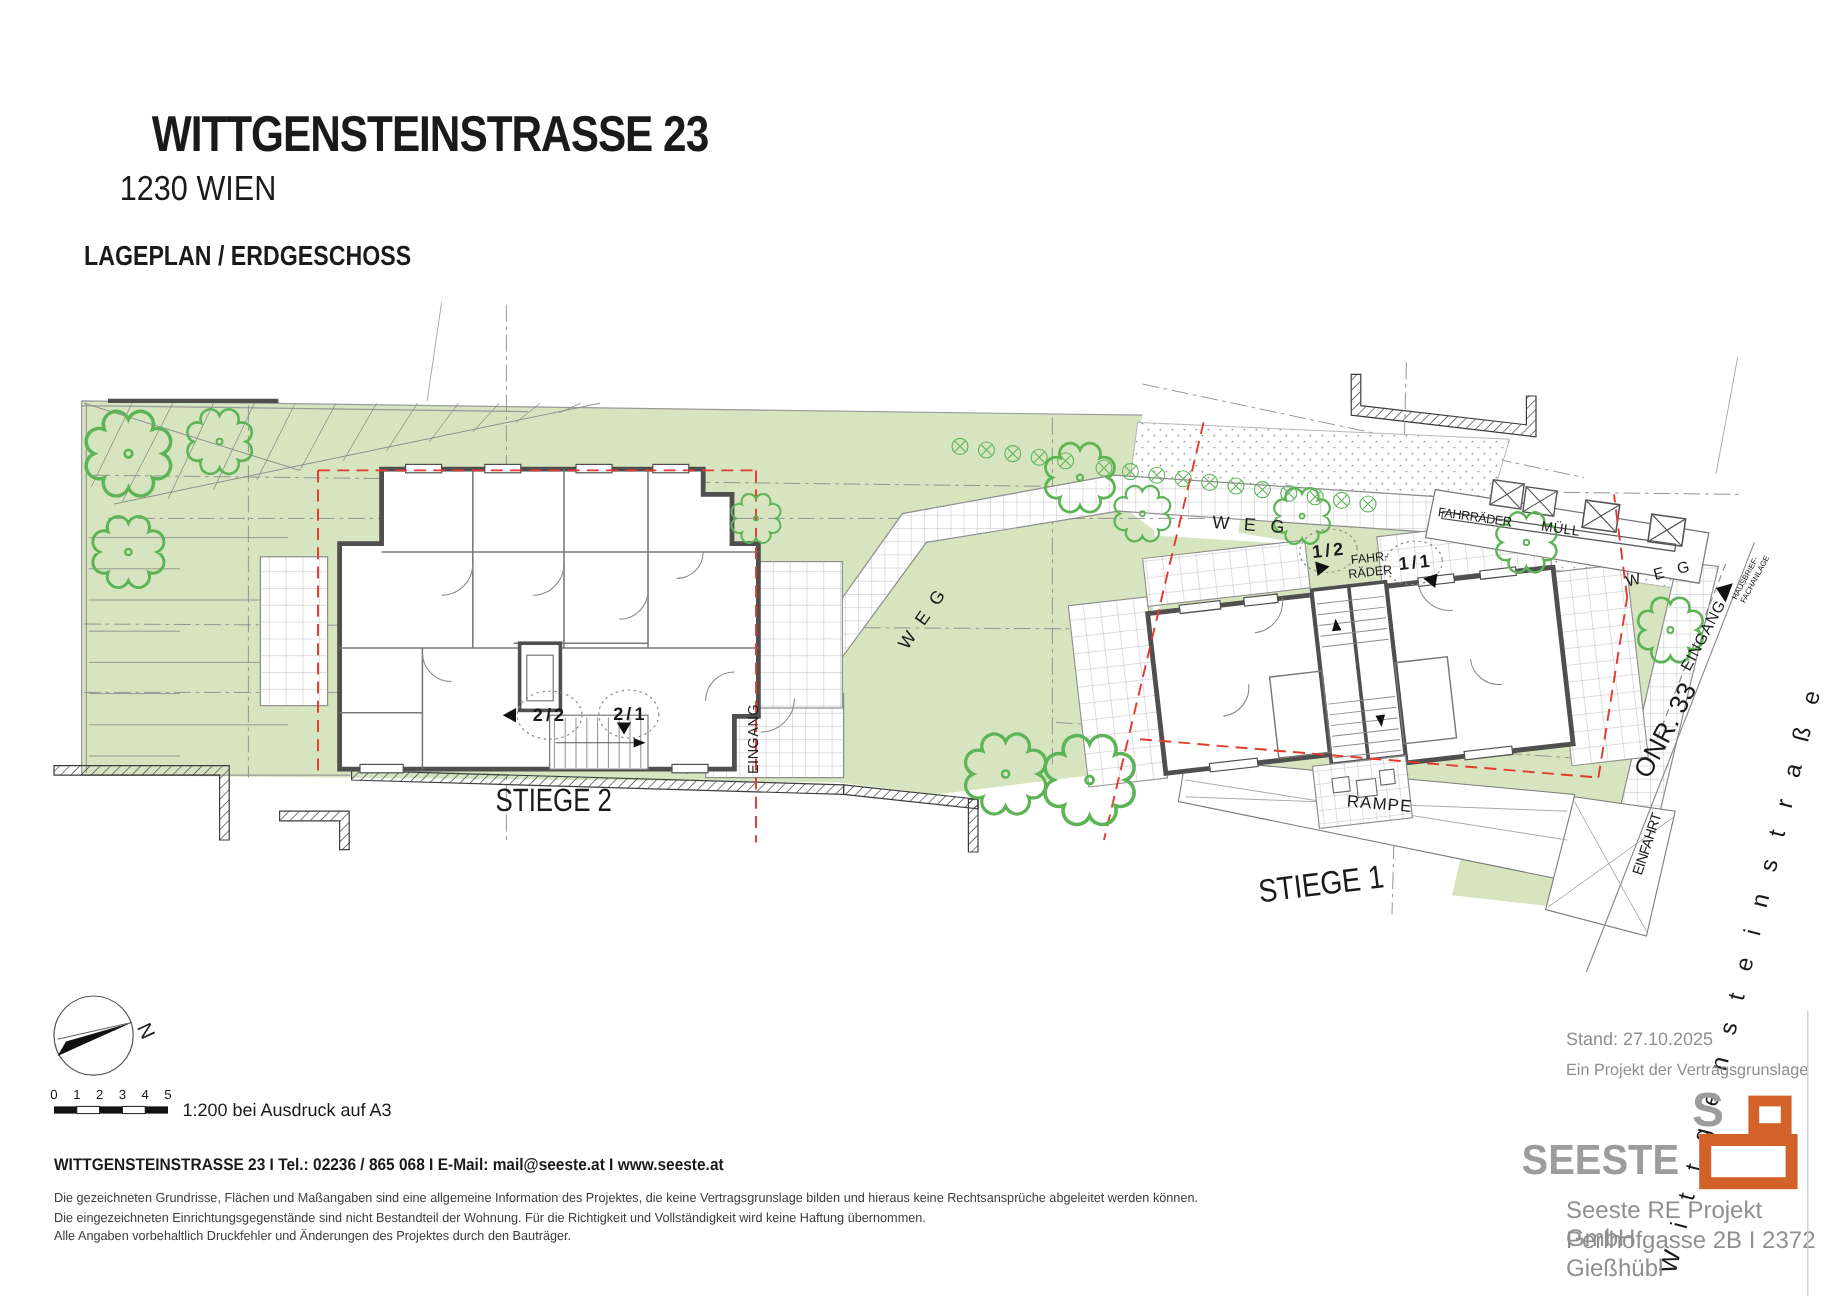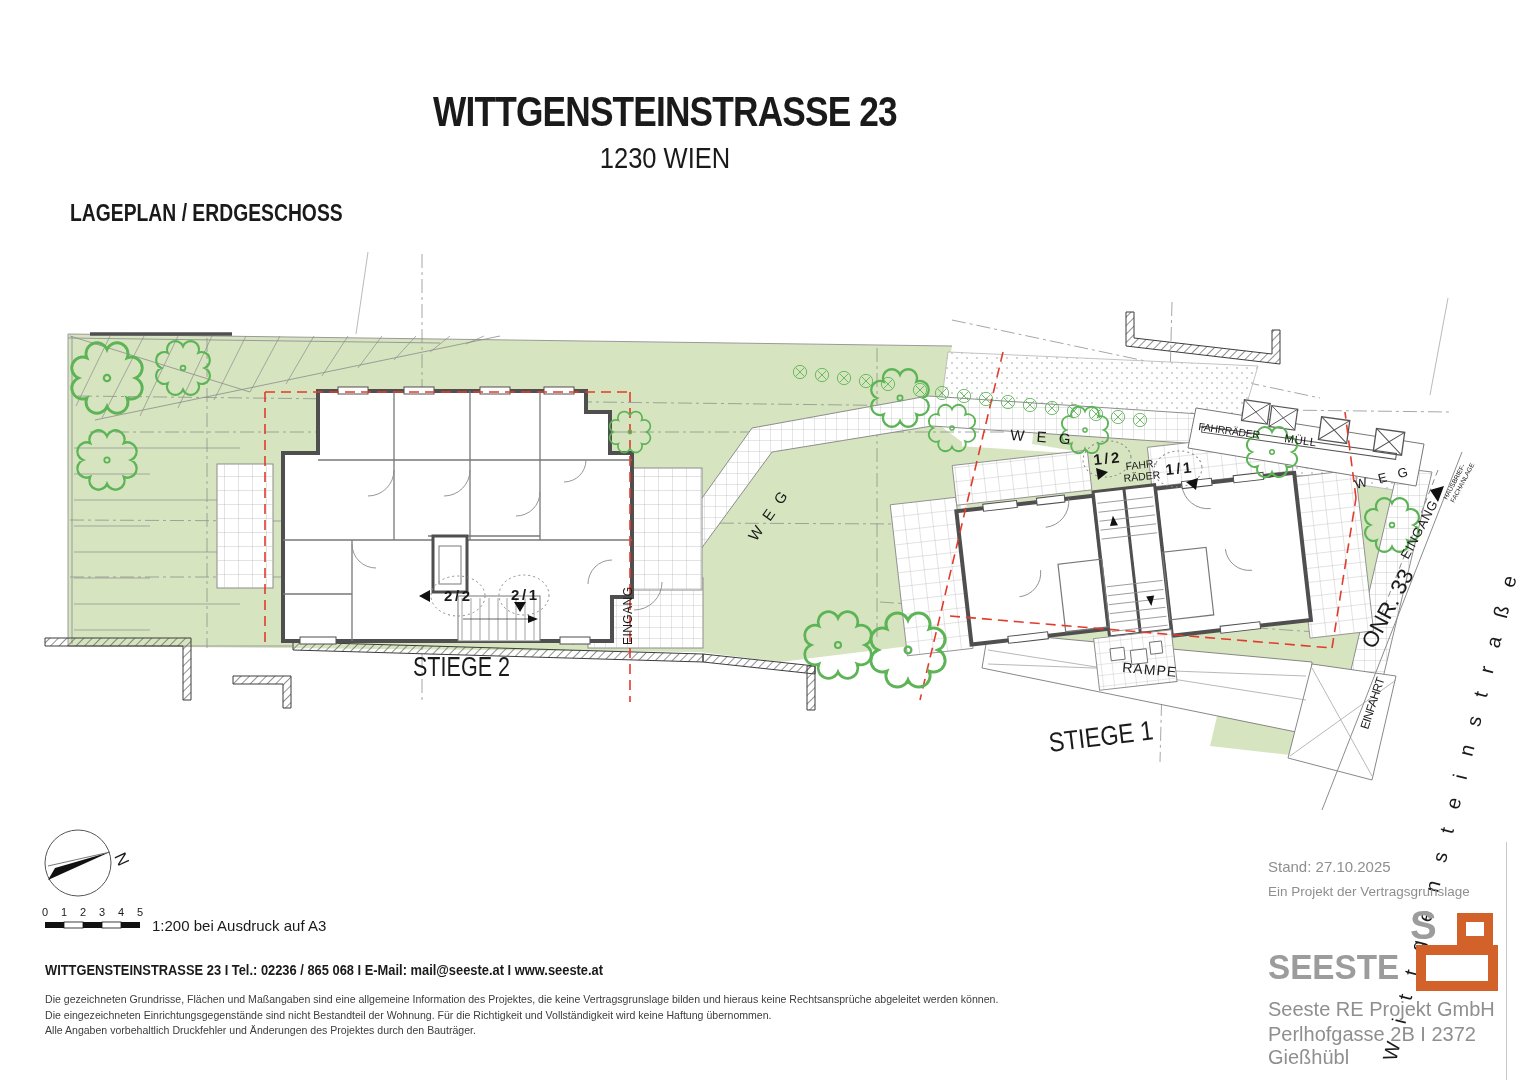--- a/index.html
+++ b/index.html
@@ -1,31 +1,31 @@
 <!DOCTYPE html>
 <html><head>
 <meta charset="utf-8">
 <style>
   html,body{margin:0;padding:0;background:#fff;}
   body{width:1527px;height:1080px;position:relative;overflow:hidden;
        font-family:"Liberation Sans","DejaVu Sans",sans-serif;color:#1a1a1a;}
   .abs{position:absolute;}
-  .hdr{left:0;top:88px;width:1330px;text-align:center;}
+  .hdr{left:0;top:88px;width:1330px;text-align:left;padding-left:20px;}
   .hdr .title{font-size:42px;font-weight:bold;letter-spacing:-1px;
       transform:scaleX(.84);transform-origin:center;white-space:nowrap;}
   .hdr .subtitle{font-size:29px;margin-top:6px;transform:scaleX(.88);transform-origin:center;}
   .planlabel{left:70px;top:200px;font-size:23px;font-weight:bold;
       transform:scaleX(.84);transform-origin:left;white-space:nowrap;}
   #plan{left:0;top:0;}
   .scalenote{left:152px;top:917px;font-size:15px;}
   .contact{left:45px;top:962px;font-size:14px;font-weight:bold;
       transform:scaleX(.92);transform-origin:left;white-space:nowrap;}
   .disc{left:45px;top:992px;font-size:11px;line-height:15.5px;color:#3c3c3c;
       transform:scaleX(.96);transform-origin:left;white-space:nowrap;}
-  .gray{color:#8f8f8f;}
+  .gray{color:#8f8f8f;margin-left:37px;}
   .stand{left:1268px;top:858px;font-size:15px;}
   .group{left:1268px;top:884px;font-size:13.5px;}
   .logo{left:1268px;top:905px;width:240px;height:90px;}
   .logo .word{position:absolute;left:0;top:42px;font-size:35px;font-weight:bold;
       color:#9c9c9c;letter-spacing:0px;transform:scaleX(.95);transform-origin:left;}
   .logo .s{position:absolute;left:142px;top:-2px;font-size:40px;font-weight:bold;color:#9c9c9c;}
   .logo .sq-small{position:absolute;left:189px;top:8px;width:18px;height:14px;
       border:9px solid #d2622a;background:#fff;}
   .logo .sq-big{position:absolute;left:148px;top:40px;width:62px;height:26px;
       border:10px solid #d2622a;background:#fff;}

